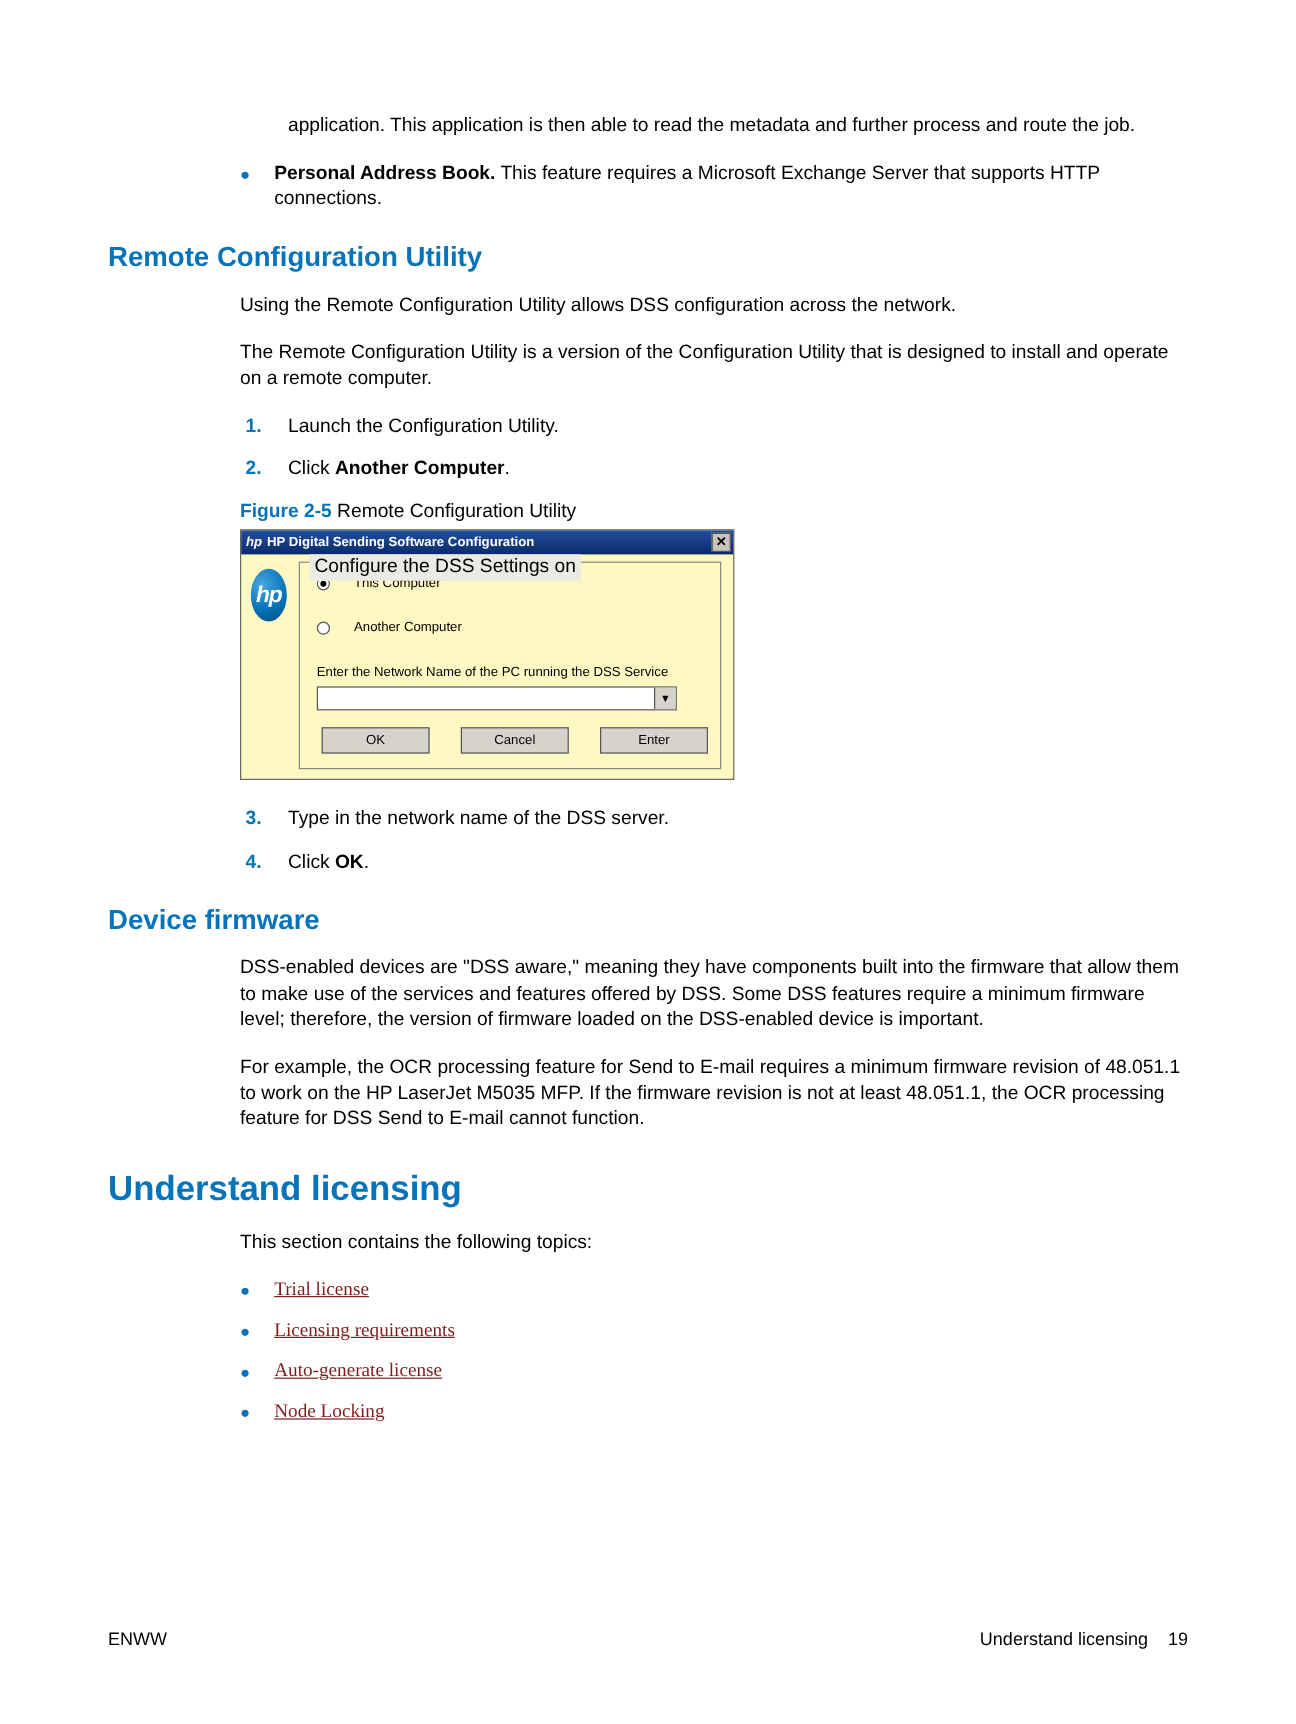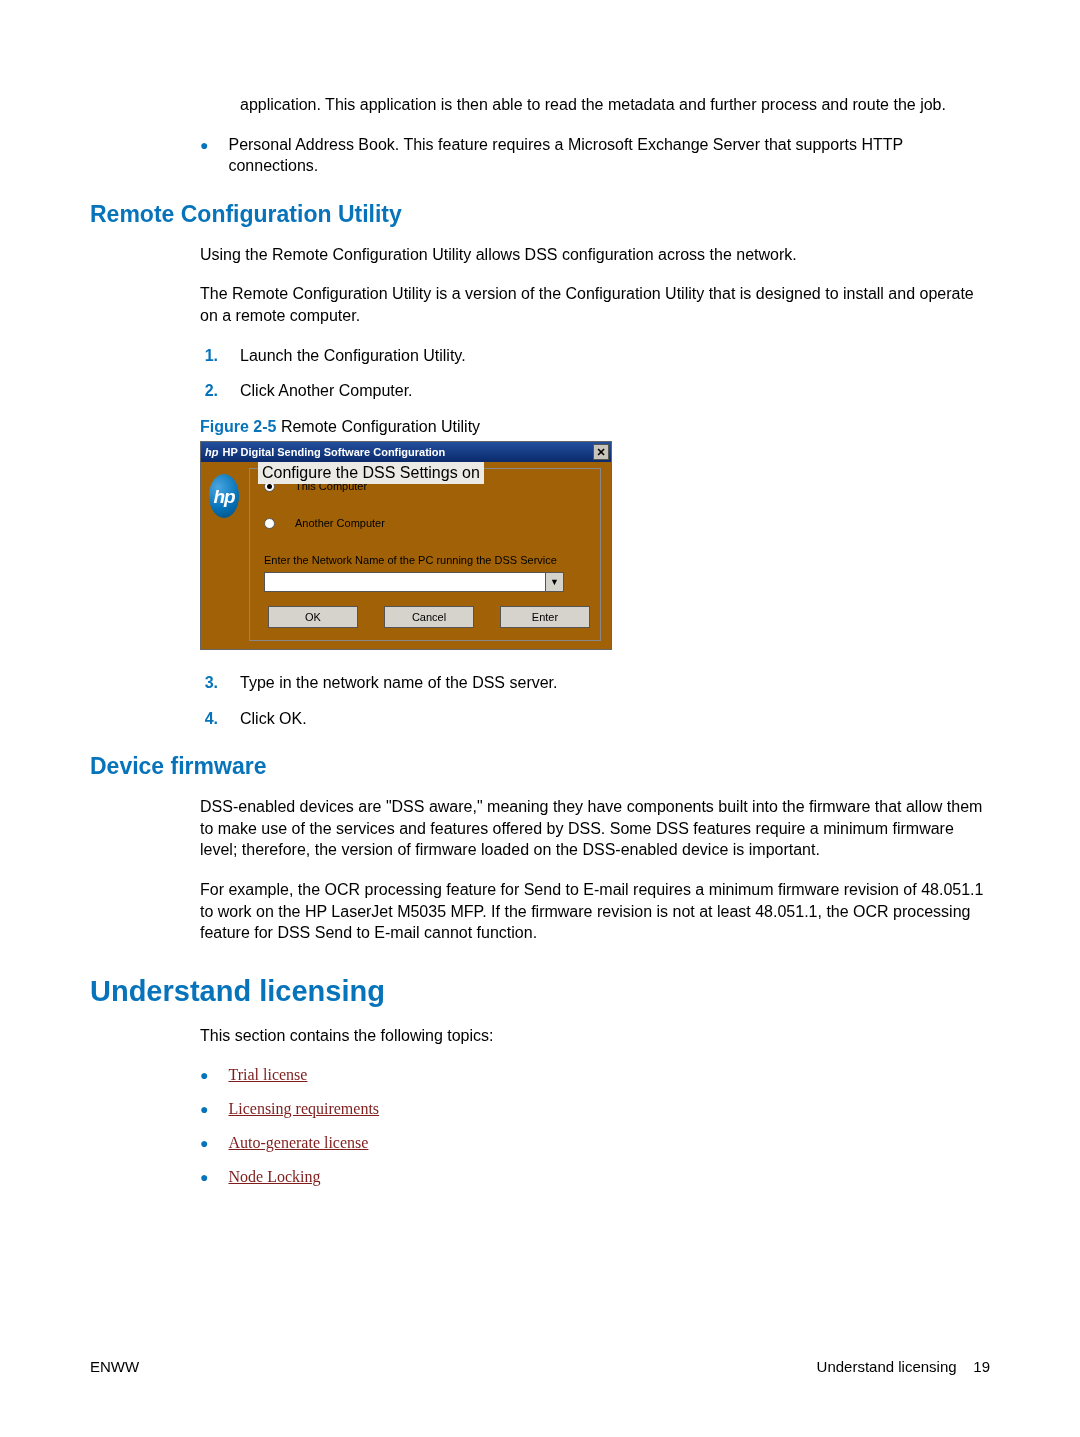--- a/index.html
+++ b/index.html
@@ -23,21 +23,21 @@
   .h2 { color: #0673ba; font-size: 23px; font-weight: bold; margin: 22px 0 14px 0; }
   .h1 { color: #0673ba; font-size: 29px; font-weight: bold; margin: 28px 0 14px 0; }
   .fig-label { margin-left: 110px; margin-top: 12px; margin-bottom: 4px; }
   .fig-label .fig-strong { color: #0673ba; font-weight: bold; }
   .dialog {
     margin-left: 110px;
     width: 412px;
     border: 1px solid #666;
     font-family: Tahoma, Arial, sans-serif;
     font-size: 11px;
-    background: #a16207;
+    background: #fef9c3;
   }
   .dialog-title {
     background: linear-gradient(#234f9e, #0a2a6b);
     color: #fff;
     display: flex;
     align-items: center;
     height: 20px;
     padding: 0 2px 0 4px;
     position: relative;
     font-weight: bold;
@@ -114,21 +114,21 @@
   }
   .link { color: #7f1d1d; text-decoration: underline; font-family: Liberation Serif, serif; }
   .para { margin: 0 0 22px 0; }
   .para-tight { margin: 0 0 18px 0; }
   .footer {
     position: absolute;
     left: 90px; right: 90px; bottom: 60px;
     display: flex; justify-content: space-between;
     font-size: 15px;
   }
-  .bold { font-weight: normal; }
+  .bold { font-weight: bold; }
 </style>
 </head>
 <body>
 
 <div class="indent-body" style="margin-left:150px;">
   <p class="para-tight">application. This application is then able to read the metadata and further process and route the job.</p>
 </div>
 
 <div class="bullet-row">
   <span class="bullet-dot">●</span>

